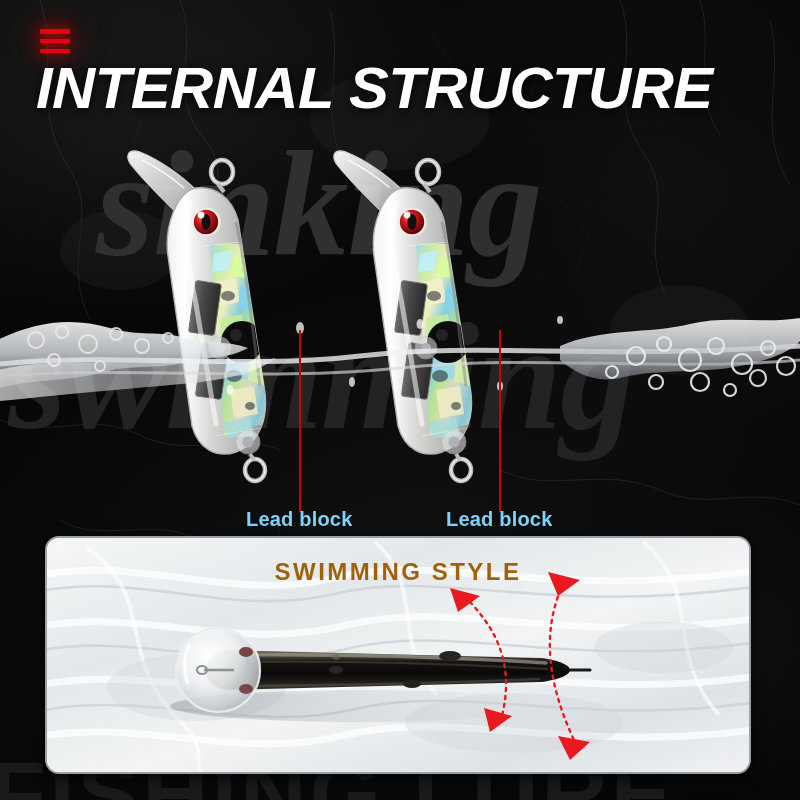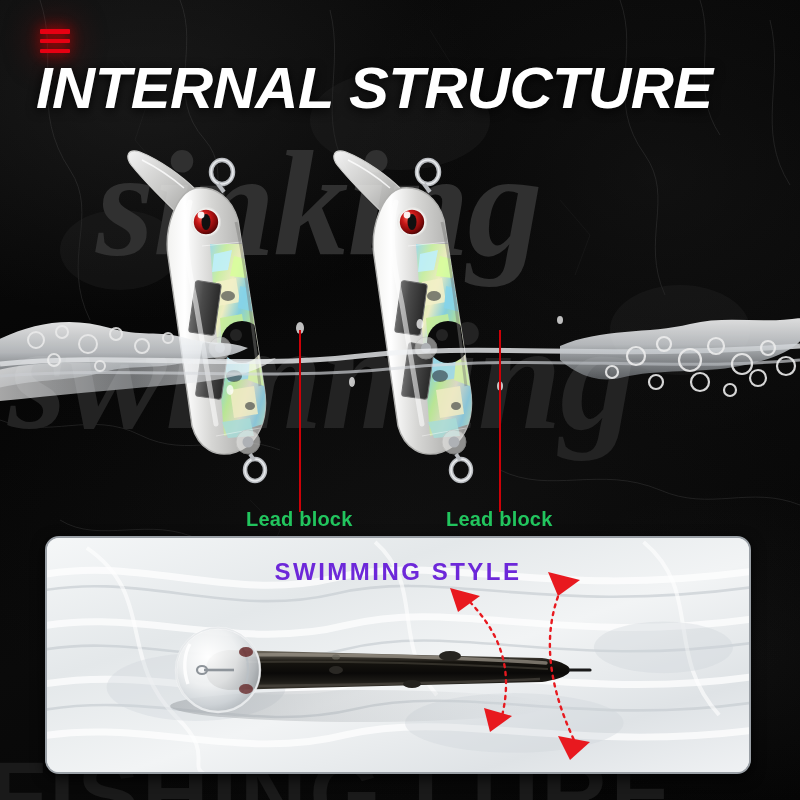--- a/index.html
+++ b/index.html
@@ -90,21 +90,21 @@
   .leader {
     position:absolute;
     width:2px;
     background:#cc0007;
   }
   #leader-left  { left:299px; top:330px; height:182px; }
   #leader-right { left:499px; top:330px; height:182px; }
 
   .lead-label {
     position:absolute;
-    color:#22c55e;
+    color:#7dd3fc;
     font-size:20px;
     font-weight:700;
     letter-spacing:.2px;
     white-space:nowrap;
   }
   #label-left  { left:246px; top:508px; }
   #label-right { left:446px; top:508px; }
 
   
   #swim-panel {
@@ -117,21 +117,21 @@
     overflow:hidden;
     box-shadow:0 4px 14px rgba(0,0,0,.85), inset 0 0 40px rgba(255,255,255,.5);
   }
   #swim-water { position:absolute; inset:0; }
 
   #swim-title {
     position:absolute; left:0; right:0; top:20px;
     text-align:center;
     font-size:24px;
     font-weight:700;
-    color:#6d28d9;
+    color:#a16207;
     letter-spacing:2.5px;
   }
 
   
   #bottom-lure { position:absolute; left:150px; top:610px; width:480px; height:120px; }
 
   
   #swim-arrows { position:absolute; left:440px; top:570px; width:190px; height:200px; }
 </style>
 </head>

